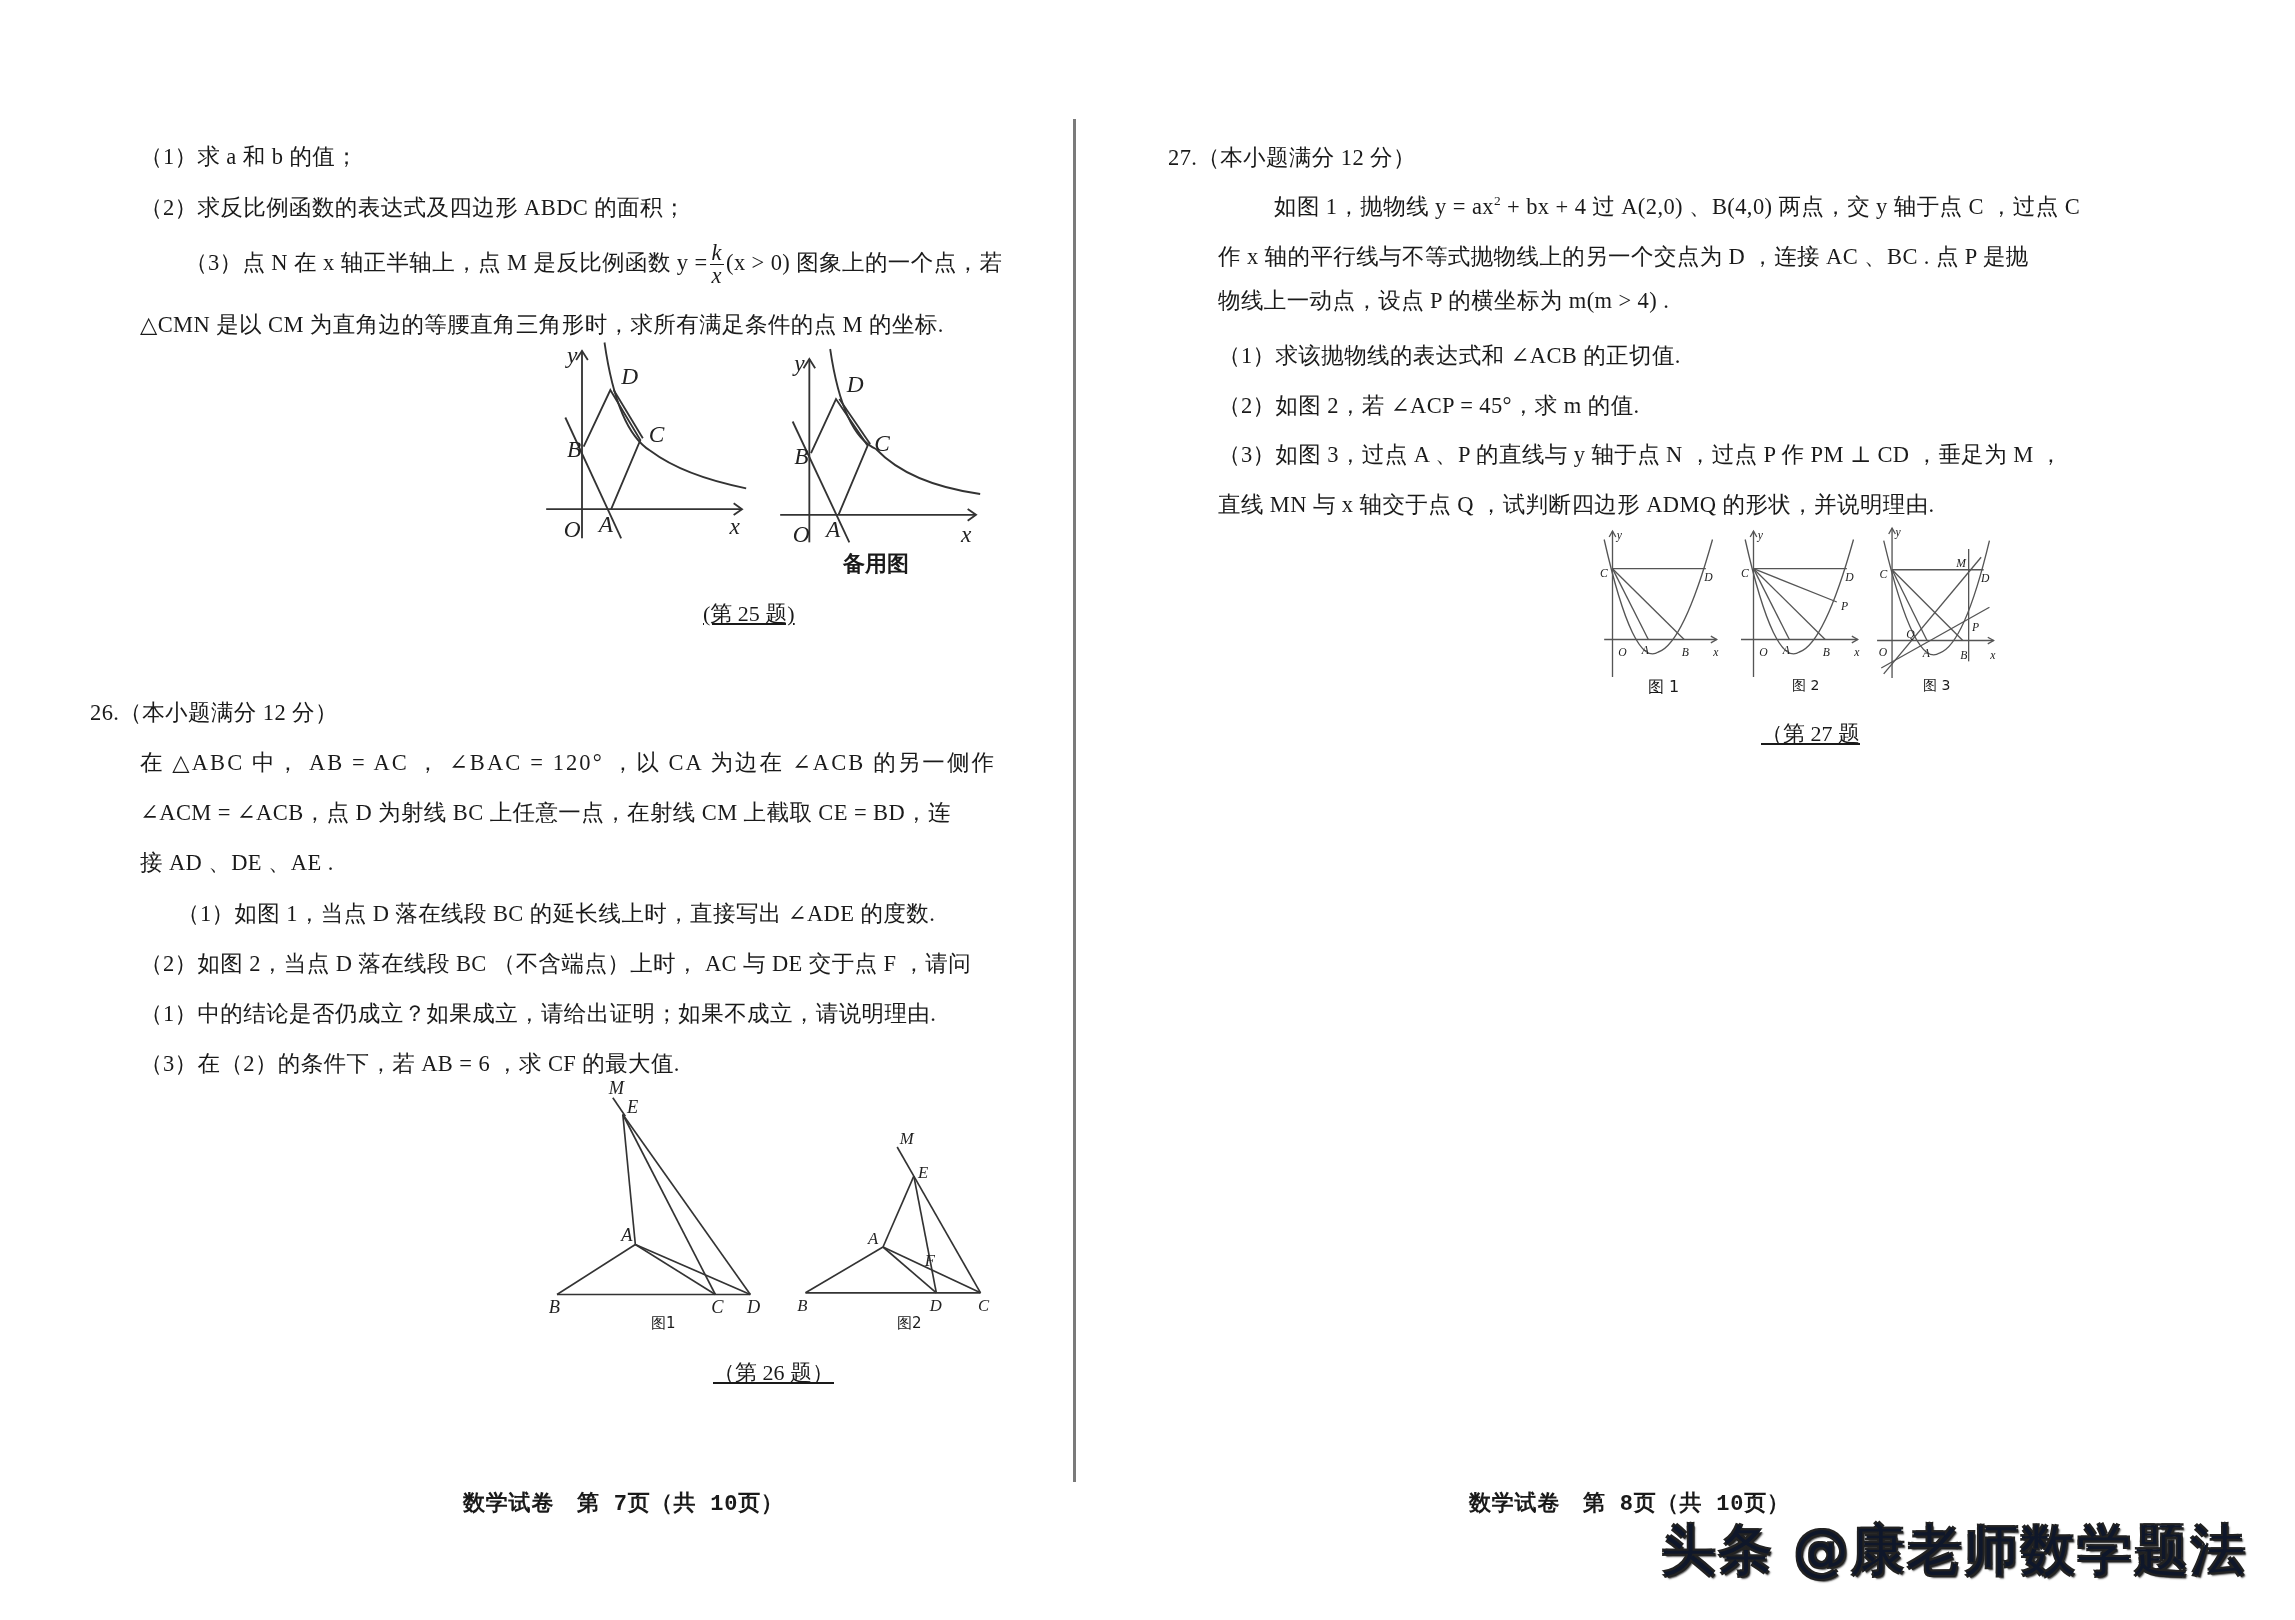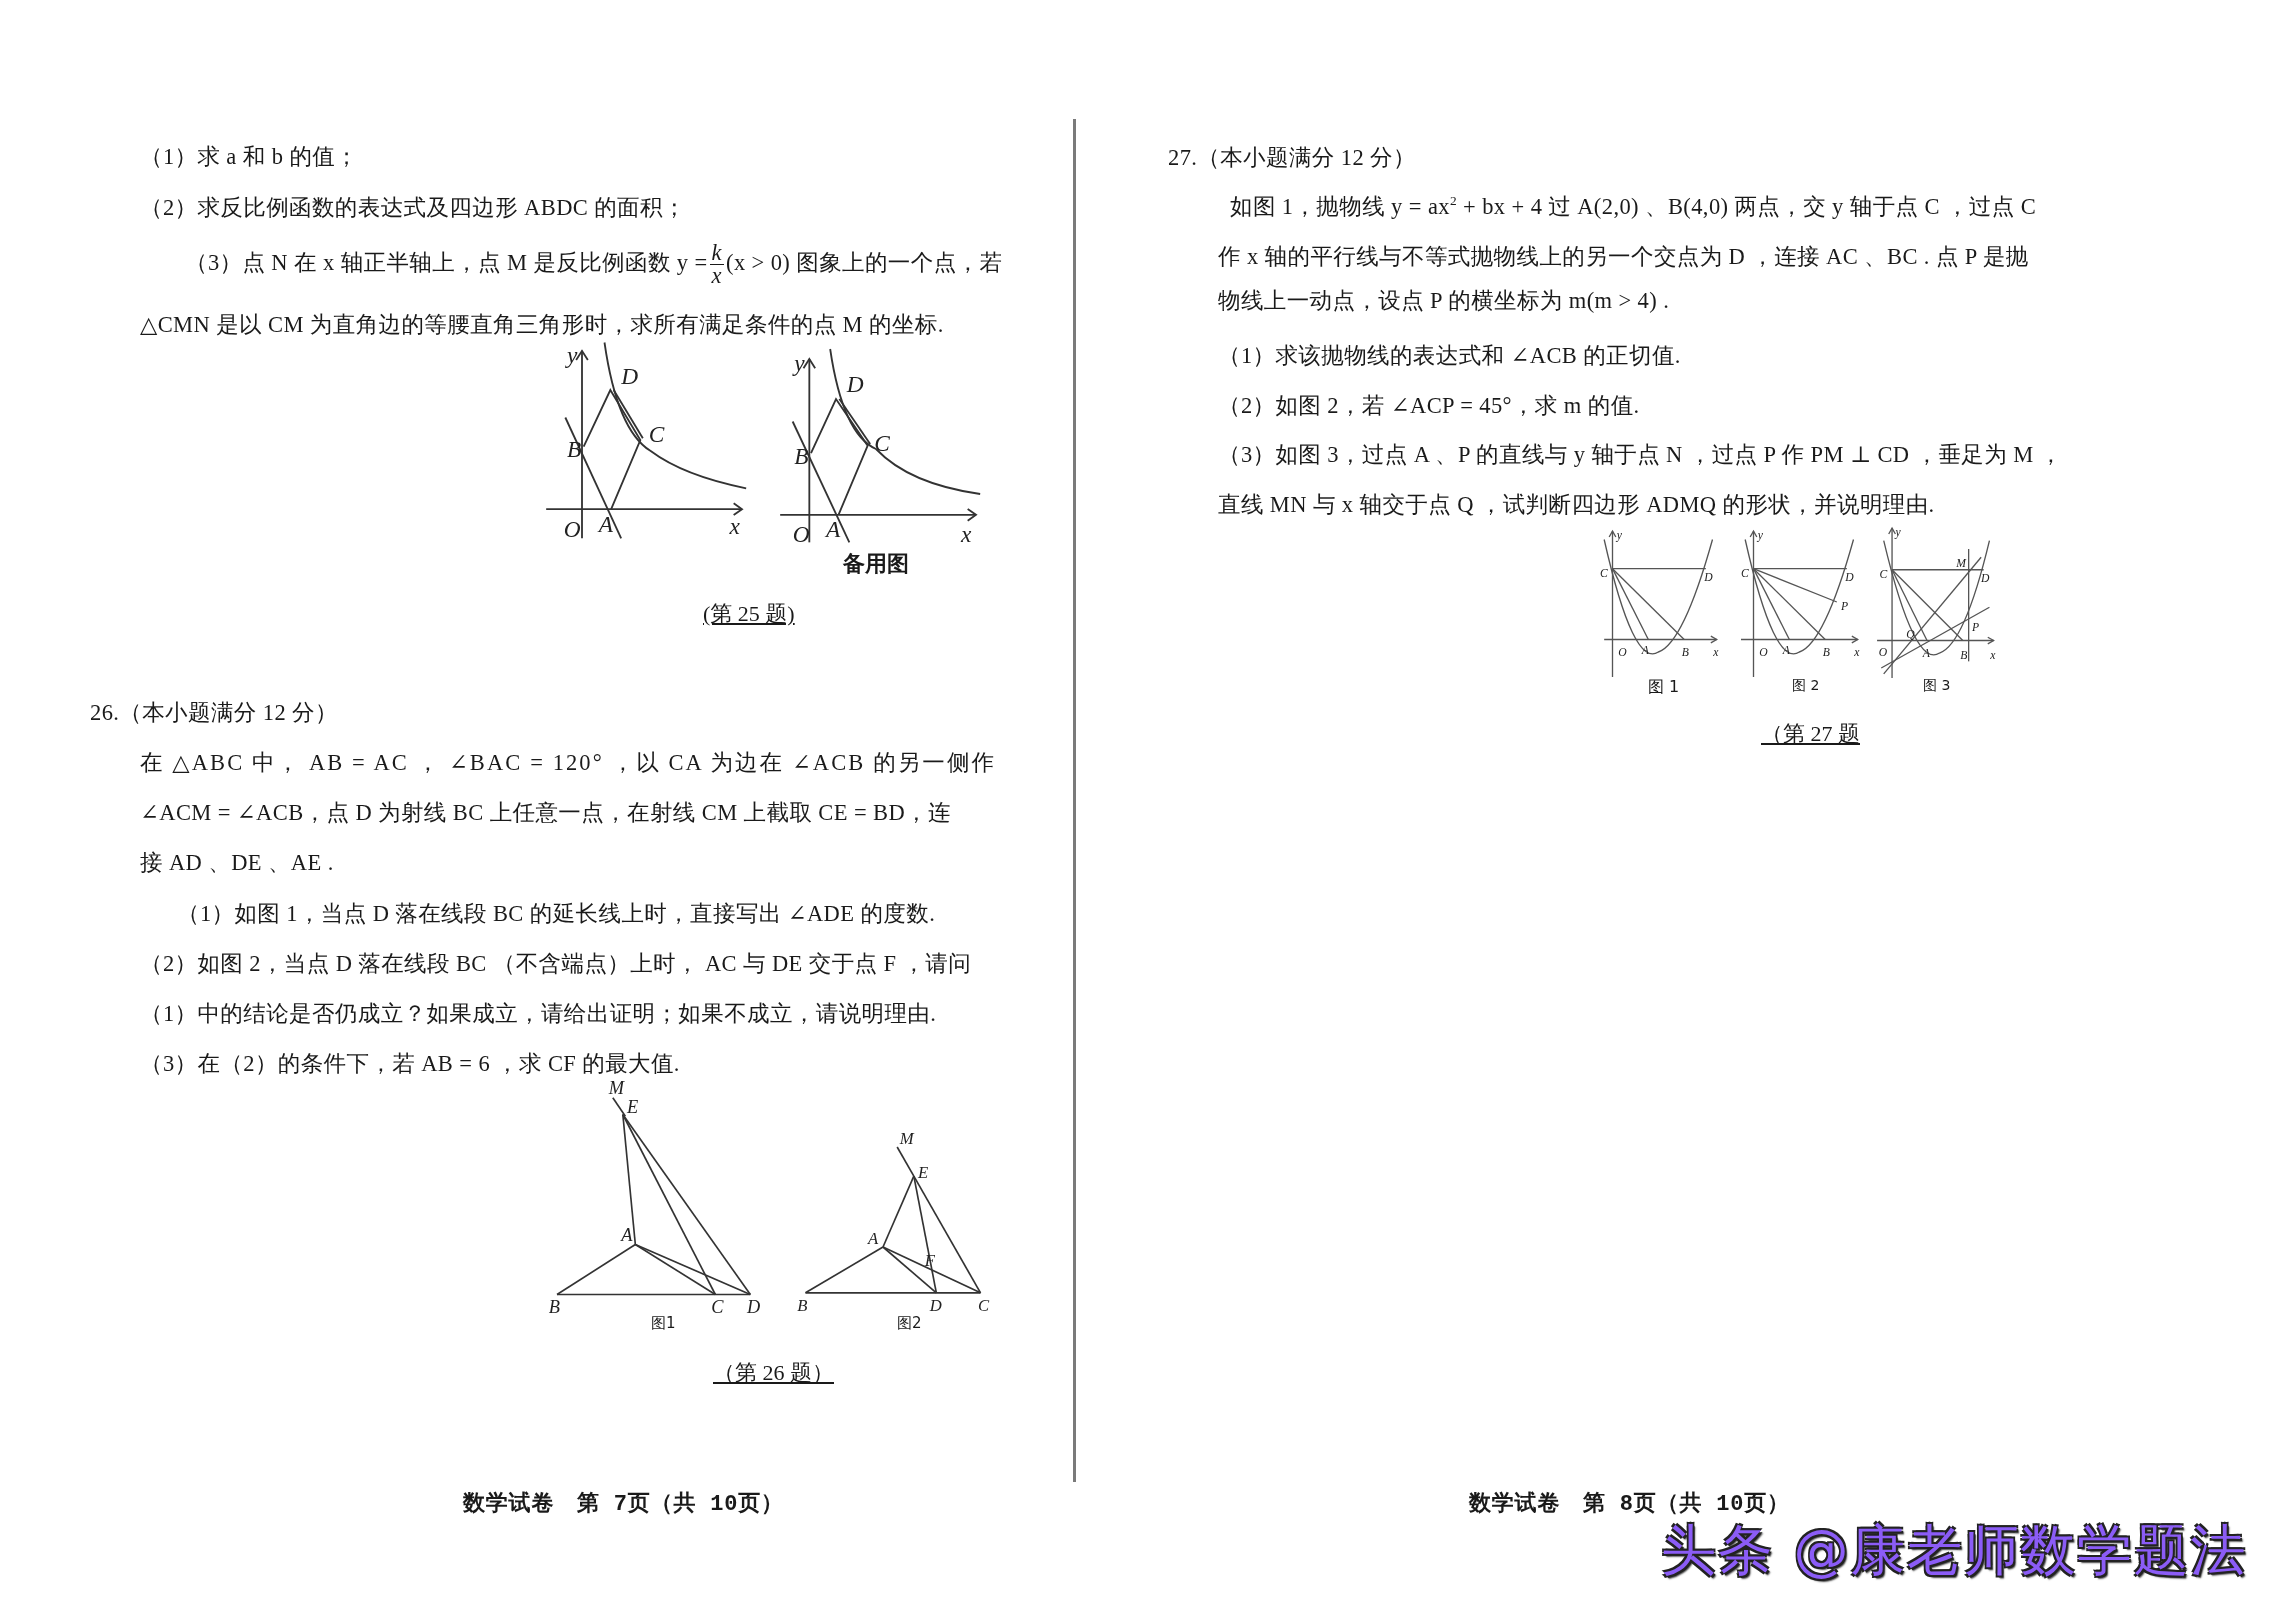--- a/index.html
+++ b/index.html
@@ -4,21 +4,21 @@
 <style>
   html,body{margin:0;padding:0;background:#ffffff;}
   body{width:2295px;height:1620px;position:relative;overflow:hidden;
        font-family:"Liberation Serif","DejaVu Serif",serif;color:#1a1a1a;}
   .abs{position:absolute;}
   .line{position:absolute;font-size:22.5px;line-height:28px;white-space:nowrap;letter-spacing:0.4px;}
   .divider{position:absolute;left:1073px;top:119px;width:2.5px;height:1363px;background:#7a7a7a;}
   .caption{position:absolute;font-size:22px;white-space:nowrap;text-decoration:underline;}
   .footer{position:absolute;font-size:22px;font-weight:bold;font-family:Liberation Mono, monospace;white-space:nowrap;letter-spacing:0.8px;}
   .watermark{position:absolute;left:1661px;top:1514px;font-size:55px;font-family:"DejaVu Sans","Liberation Sans",sans-serif;
-             color:#8b5cf6;white-space:nowrap;letter-spacing:1.7px;
+             color:#0f172a;white-space:nowrap;letter-spacing:1.7px;
              text-shadow:-1.7px -1.7px 0 #222,1.7px 1.7px 0 #222,-1.7px 1.7px 0 #222,1.7px -1.7px 0 #222,2.5px 2.5px 1.7px #444;}
   svg text{font-family:"Liberation Serif",serif;font-style:italic;}
   .fig-label{position:absolute;font-size:22px;font-family:"DejaVu Sans",sans-serif;}
   .frac{display:inline-block;vertical-align:middle;text-align:center;line-height:22px;font-style:italic;margin:0 2.5px;}
   .frac span{display:block;}
   .frac .bar{border-top:1.7px solid #1a1a1a;width:13.4px;margin:0 auto;height:0;}
   sup{font-size:13.4px;}
 </style>
 </head>
 <body>
@@ -130,21 +130,21 @@
   <div class="fig-label" style="left:897px;top:1314px;font-size:15px;">图2</div>
   <div class="caption" style="left:713px;top:1358px;">（第 26 题）</div>
 
   <div class="footer" style="left:463px;top:1488px;">数学试卷　第 7页（共 10页）</div>
 </div>
 
 <div class="divider"></div>
 
 <div>
   <div class="line" style="left:1168px;top:144px;">27.（本小题满分 12 分）</div>
-  <div class="line" style="left:1230px;top:187px;">
+  <div class="line" style="left:1274px;top:187px;">
     <span>如图 1，抛物线 y = ax</span><sup>2</sup><span> + bx + 4 过 A(2,0) 、B(4,0) 两点，交 y 轴于点 C ，过点 C</span>
   </div>
   <div class="line" style="left:1218px;top:243px;">作 x 轴的平行线与不等式抛物线上的另一个交点为 D ，连接 AC 、BC . 点 P 是抛</div>
   <div class="line" style="left:1218px;top:287px;">物线上一动点，设点 P 的横坐标为 m(m &gt; 4) .</div>
   <div class="line" style="left:1218px;top:342px;">（1）求该抛物线的表达式和 ∠ACB 的正切值.</div>
   <div class="line" style="left:1218px;top:392px;">（2）如图 2，若 ∠ACP = 45°，求 m 的值.</div>
   <div class="line" style="left:1218px;top:441px;">（3）如图 3，过点 A 、P 的直线与 y 轴于点 N ，过点 P 作 PM ⊥ CD ，垂足为 M ，</div>
   <div class="line" style="left:1218px;top:491px;">直线 MN 与 x 轴交于点 Q ，试判断四边形 ADMQ 的形状，并说明理由.</div>
 
   <svg class="abs" style="left:1600px;top:527px;" width="125" height="150" viewBox="0 0 150 180">

